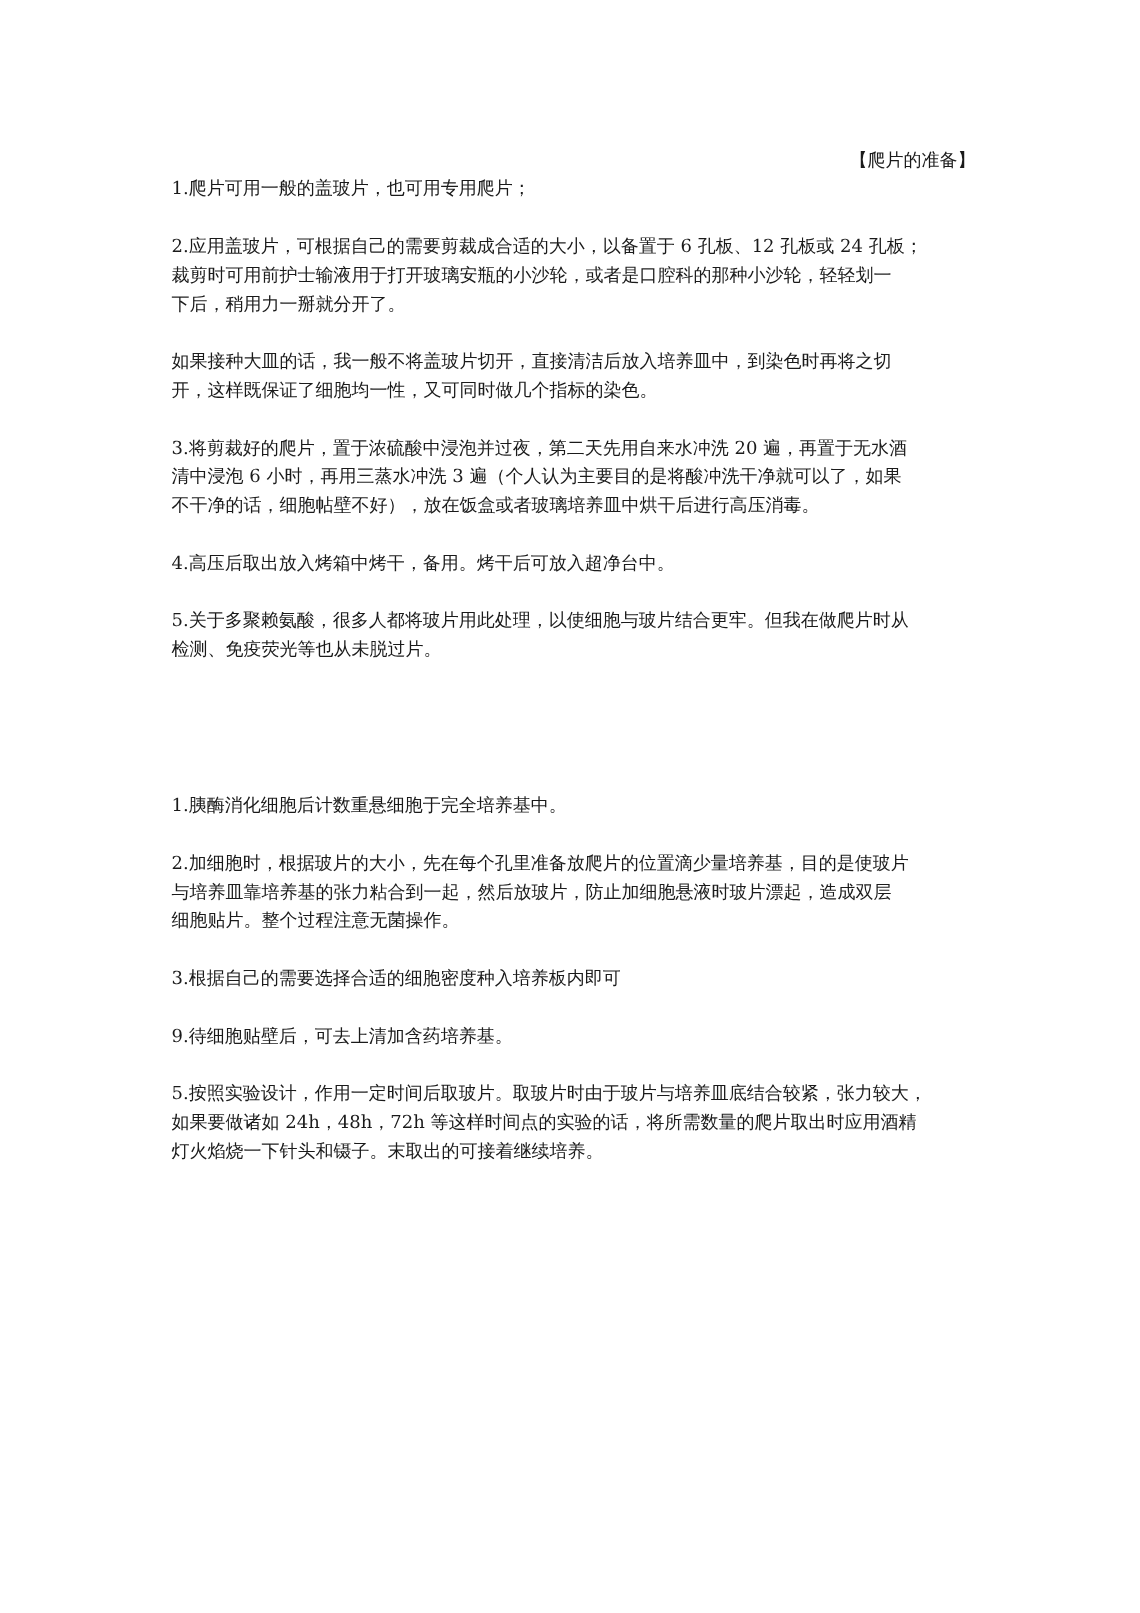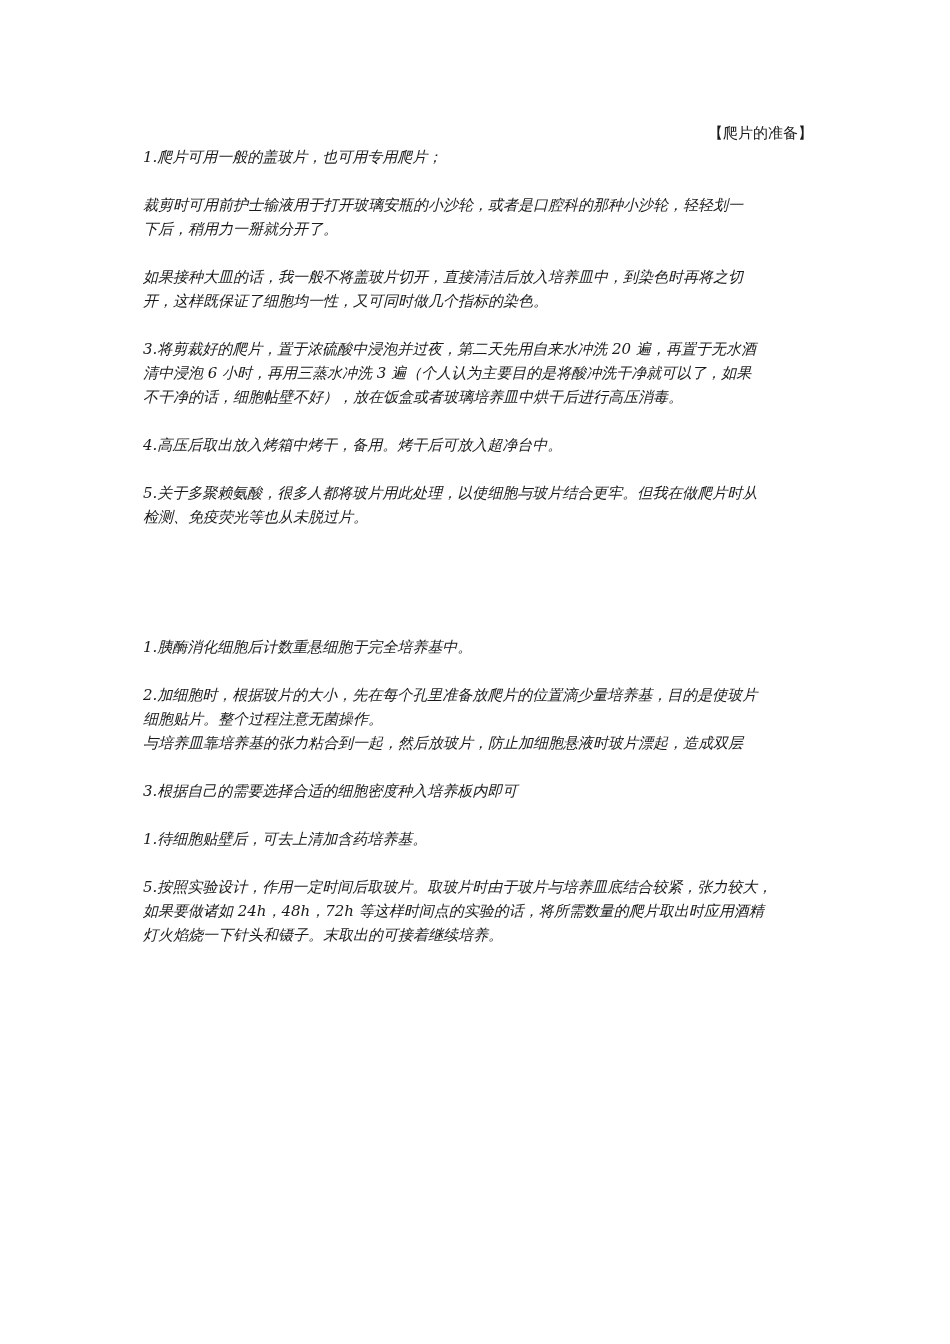--- a/index.html
+++ b/index.html
@@ -20,21 +20,20 @@
       left: 143px;
       top: 121px;
       width: 670px;
     }
     .line {
       font-size: 15px;
       line-height: 24px;
       height: 24px;
       white-space: nowrap;
       letter-spacing: 0px;
-      font-style: italic;
     }
     .gap {
       height: 24px;
     }
     .gap-big {
       height: 58px;
     }
     .heading {
       font-size: 15px;
       line-height: 24px;
@@ -52,20 +51,21 @@
 
   <div>
     <div class="heading">【爬片的准备】</div>
 
     <div class="para">
       <div class="line">1.爬片可用一般的盖玻片，也可用专用爬片；</div>
     </div>
     <div class="gap"></div>
 
     <div class="para">
+      <div class="line">2.应用盖玻片，可根据自己的需要剪裁成合适的大小，以备置于 6 孔板、12 孔板或 24 孔板；</div>
       <div class="line">裁剪时可用前护士输液用于打开玻璃安瓶的小沙轮，或者是口腔科的那种小沙轮，轻轻划一</div>
       <div class="line">下后，稍用力一掰就分开了。</div>
     </div>
     <div class="gap"></div>
 
     <div class="para">
       <div class="line">如果接种大皿的话，我一般不将盖玻片切开，直接清洁后放入培养皿中，到染色时再将之切</div>
       <div class="line">开，这样既保证了细胞均一性，又可同时做几个指标的染色。</div>
     </div>
     <div class="gap"></div>
@@ -94,32 +94,32 @@
   <div>
     <div class="gap"></div>
 
     <div class="para">
       <div class="line">1.胰酶消化细胞后计数重悬细胞于完全培养基中。</div>
     </div>
     <div class="gap"></div>
 
     <div class="para">
       <div class="line">2.加细胞时，根据玻片的大小，先在每个孔里准备放爬片的位置滴少量培养基，目的是使玻片</div>
+      <div class="line">与培养皿靠培养基的张力粘合到一起，然后放玻片，防止加细胞悬液时玻片漂起，造成双层</div>
       <div class="line">细胞贴片。整个过程注意无菌操作。</div>
-      <div class="line">与培养皿靠培养基的张力粘合到一起，然后放玻片，防止加细胞悬液时玻片漂起，造成双层</div>
     </div>
     <div class="gap"></div>
 
     <div class="para">
       <div class="line">3.根据自己的需要选择合适的细胞密度种入培养板内即可</div>
     </div>
     <div class="gap"></div>
 
     <div class="para">
-      <div class="line">1.待细胞贴壁后，可去上清加含药培养基。</div>
+      <div class="line">9.待细胞贴壁后，可去上清加含药培养基。</div>
     </div>
     <div class="gap"></div>
 
     <div class="para">
       <div class="line">5.按照实验设计，作用一定时间后取玻片。取玻片时由于玻片与培养皿底结合较紧，张力较大，</div>
       <div class="line">如果要做诸如 24h，48h，72h 等这样时间点的实验的话，将所需数量的爬片取出时应用酒精</div>
       <div class="line">灯火焰烧一下针头和镊子。末取出的可接着继续培养。</div>
     </div>
   </div>
 

